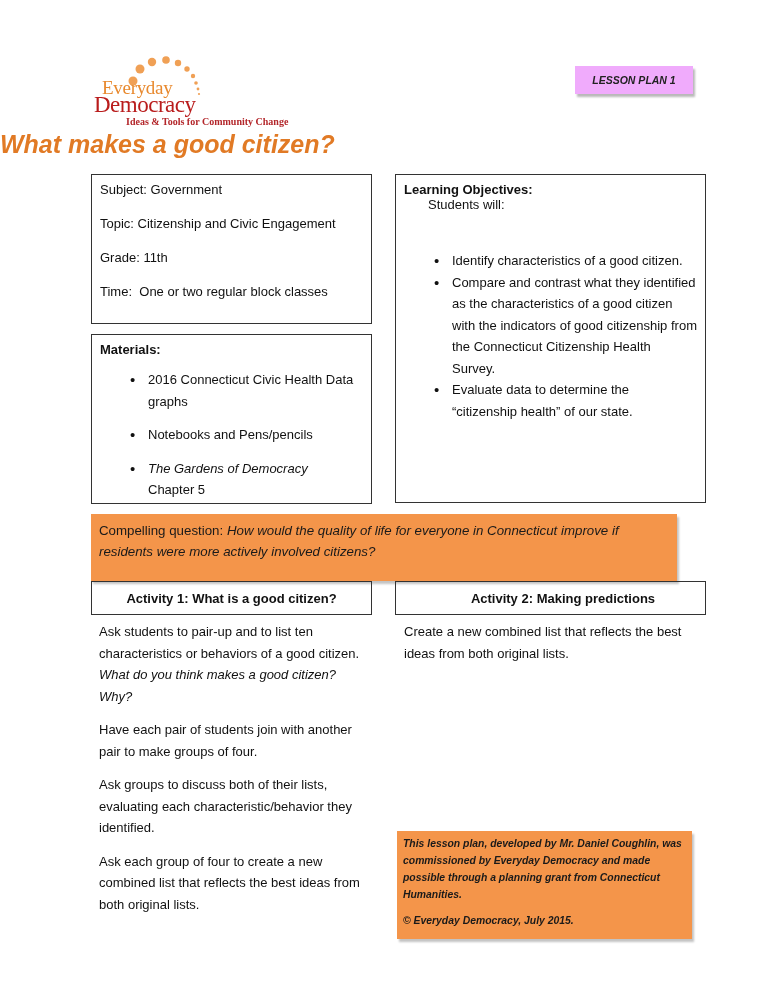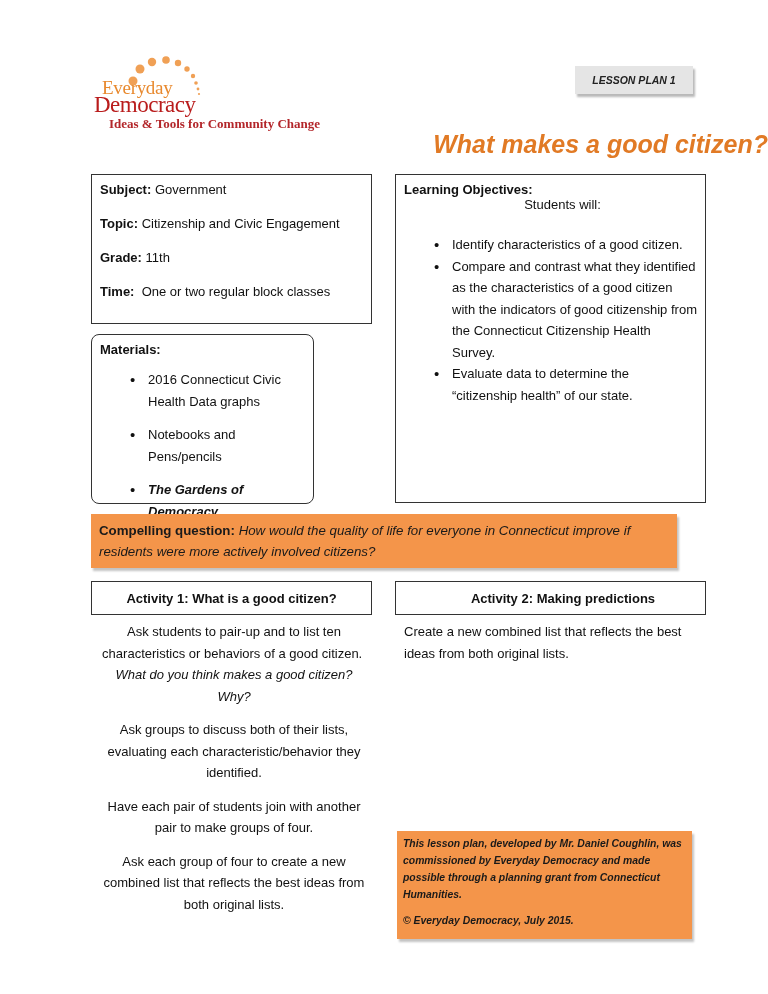--- a/index.html
+++ b/index.html
@@ -3,53 +3,53 @@
   <meta charset="utf-8">
   <style>
     * { box-sizing: border-box; margin: 0; padding: 0; }
     html, body { width: 768px; height: 994px; background: #ffffff; overflow: hidden; }
     body { position: relative; font-family: "Liberation Sans", "DejaVu Sans", sans-serif; color: #111; font-size: 13px; }
 
     .logo { position: absolute; left: 78px; top: 38px; width: 130px; height: 82px; }
     .logo .dots { position: absolute; left: 0; top: 0; width: 130px; height: 60px; }
     .logo .w1 { position: absolute; left: 24px; top: 40px; font-family: "Liberation Serif", "DejaVu Serif", serif; font-size: 19px; color: #e8892e; letter-spacing: -0.3px; line-height: 1; }
     .logo .w2 { position: absolute; left: 16px; top: 55px; font-family: "Liberation Serif", "DejaVu Serif", serif; font-size: 23px; color: #b91c1c; letter-spacing: -0.5px; line-height: 1; }
-    .logo .tag { position: absolute; left: 3px; top: 78px; font-family: "Liberation Serif", "DejaVu Serif", serif; font-size: 13px; font-weight: bold; color: #b3262a; white-space: nowrap; letter-spacing: 0; padding-left: 28px; }
+    .logo .tag { position: absolute; left: 20px; top: 78px; font-family: "Liberation Serif", "DejaVu Serif", serif; font-size: 10px; font-weight: bold; color: #b3262a; white-space: nowrap; letter-spacing: 0; padding-left: 28px; }
 
-    .lesson-badge { position: absolute; left: 575px; top: 66px; width: 118px; height: 28px; background: #e5e5e5; box-shadow: 2px 3px 2px #b9b9b9; display: flex; align-items: center; justify-content: center; font-size: 10.5px; font-weight: bold; font-style: italic; color: #222; }
+    .lesson-badge { position: absolute; left: 575px; top: 66px; width: 118px; height: 28px; background: #f0abfc; box-shadow: 2px 3px 2px #b9b9b9; display: flex; align-items: center; justify-content: center; font-size: 10.5px; font-weight: bold; font-style: italic; color: #222; }
 
-    .title { position: absolute; left: 0; width: 768px; top: 130px; text-align: right; font-size: 25px; font-weight: bold; font-style: italic; color: #e17a25; }
+    .title { position: absolute; left: 0; width: 768px; top: 130px; text-align: left; font-size: 25px; font-weight: bold; font-style: italic; color: #e17a25; }
 
     .box { position: absolute; border: 1.5px solid #333; background: #fff; }
     .box-info { left: 91px; top: 174px; width: 281px; height: 150px; padding: 7px 8px; }
     .box-info p { margin-bottom: 18px; line-height: 16px; }
     .box-info p:last-child { margin-bottom: 0; }
-    b { font-weight: bold; }
+    b { font-weight: normal; }
 
     .box-obj { left: 395px; top: 174px; width: 311px; height: 329px; padding: 7px 8px; }
     .box-obj .head { font-weight: bold; }
-    .box-obj .sub { margin-left: 24px; margin-bottom: 22px; text-align: center; }
+    .box-obj .sub { margin-left: 24px; margin-bottom: 38px; }
     ul.bl { list-style: none; }
     ul.bl li { position: relative; padding-left: 48px; line-height: 21.5px; }
     ul.bl li::before { content: "\2022"; position: absolute; left: 30px; top: 0; font-size: 15px; }
 
-    .box-mat { left: 91px; top: 334px; width: 223px; height: 170px; padding: 7px 8px; border-radius: 8px; }
+    .box-mat { left: 91px; top: 334px; width: 281px; height: 170px; padding: 7px 8px; }
     .box-mat .head { font-weight: bold; margin-bottom: 12px; }
     .box-mat ul.bl li { line-height: 21.5px; margin-bottom: 12px; }
     .box-mat ul.bl li:last-child { margin-bottom: 0; }
 
-    .compelling { position: absolute; left: 91px; top: 514px; width: 586px; height: 54px; background: #f4954a; box-shadow: 2px 3px 2px #c3c3c3; padding: 6px 8px; line-height: 21px; font-size: 13.3px; color: #1a1a1a; }
+    .compelling { position: absolute; left: 91px; top: 514px; width: 586px; height: 67px; background: #f4954a; box-shadow: 2px 3px 2px #c3c3c3; padding: 6px 8px; line-height: 21px; font-size: 13.3px; color: #1a1a1a; }
 
     .act-head { position: absolute; top: 581px; height: 34px; border: 1.5px solid #333; display: flex; align-items: center; justify-content: center; font-weight: bold; font-size: 13px; }
     .act1 { left: 91px; width: 281px; }
     .act2 { left: 395px; width: 311px; padding-left: 25px; }
 
     .act-body { position: absolute; top: 621px; line-height: 21.5px; font-size: 13px; }
     .act-body p { margin-bottom: 12px; }
-    .ab1 { left: 99px; width: 270px; text-align: center; }
+    .ab1 { left: 99px; width: 270px; }
     .ab2 { left: 404px; width: 290px; }
 
     .credit { position: absolute; left: 397px; top: 831px; width: 295px; height: 108px; background: #f4954a; box-shadow: 2px 3px 2px #c3c3c3; padding: 4px 6px; font-size: 10.4px; font-weight: bold; font-style: italic; line-height: 17px; color: #1a1a1a; }
     .credit p { margin-bottom: 9px; }
   </style>
 </head>
 <body>
 
 <div class="logo">
   <svg class="dots" viewBox="0 0 130 60">
@@ -101,22 +101,22 @@
 
 <div class="compelling">
   <b>Compelling question:</b> <i>How would the quality of life for everyone in Connecticut improve if residents were more actively involved citizens?</i>
 </div>
 
 <div class="act-head act1">Activity 1:  What is a good citizen?</div>
 <div class="act-head act2">Activity 2:  Making predictions</div>
 
 <div class="act-body ab1">
   <p><span>Ask students to pair-up and to list ten characteristics or behaviors of a good citizen.</span>&nbsp; <i>What do you think makes a good citizen?  Why?</i></p>
+  <p>Have each pair of students join with another pair to make groups of four.</p>
   <p>Ask groups to discuss both of their lists, evaluating each characteristic/behavior they identified.</p>
-  <p>Have each pair of students join with another pair to make groups of four.</p>
   <p>Ask each group of four to create a new combined list that reflects the best ideas from both original lists.</p>
 </div>
 
 <div class="act-body ab2">
   <p>Create a new combined list that reflects the best ideas from both original lists.</p>
 </div>
 
 <div class="credit">
   <p>This lesson plan, developed by Mr. Daniel Coughlin, was commissioned by Everyday Democracy and made possible through a planning grant from Connecticut Humanities.</p>
   <p>© Everyday Democracy, July 2015.</p>

